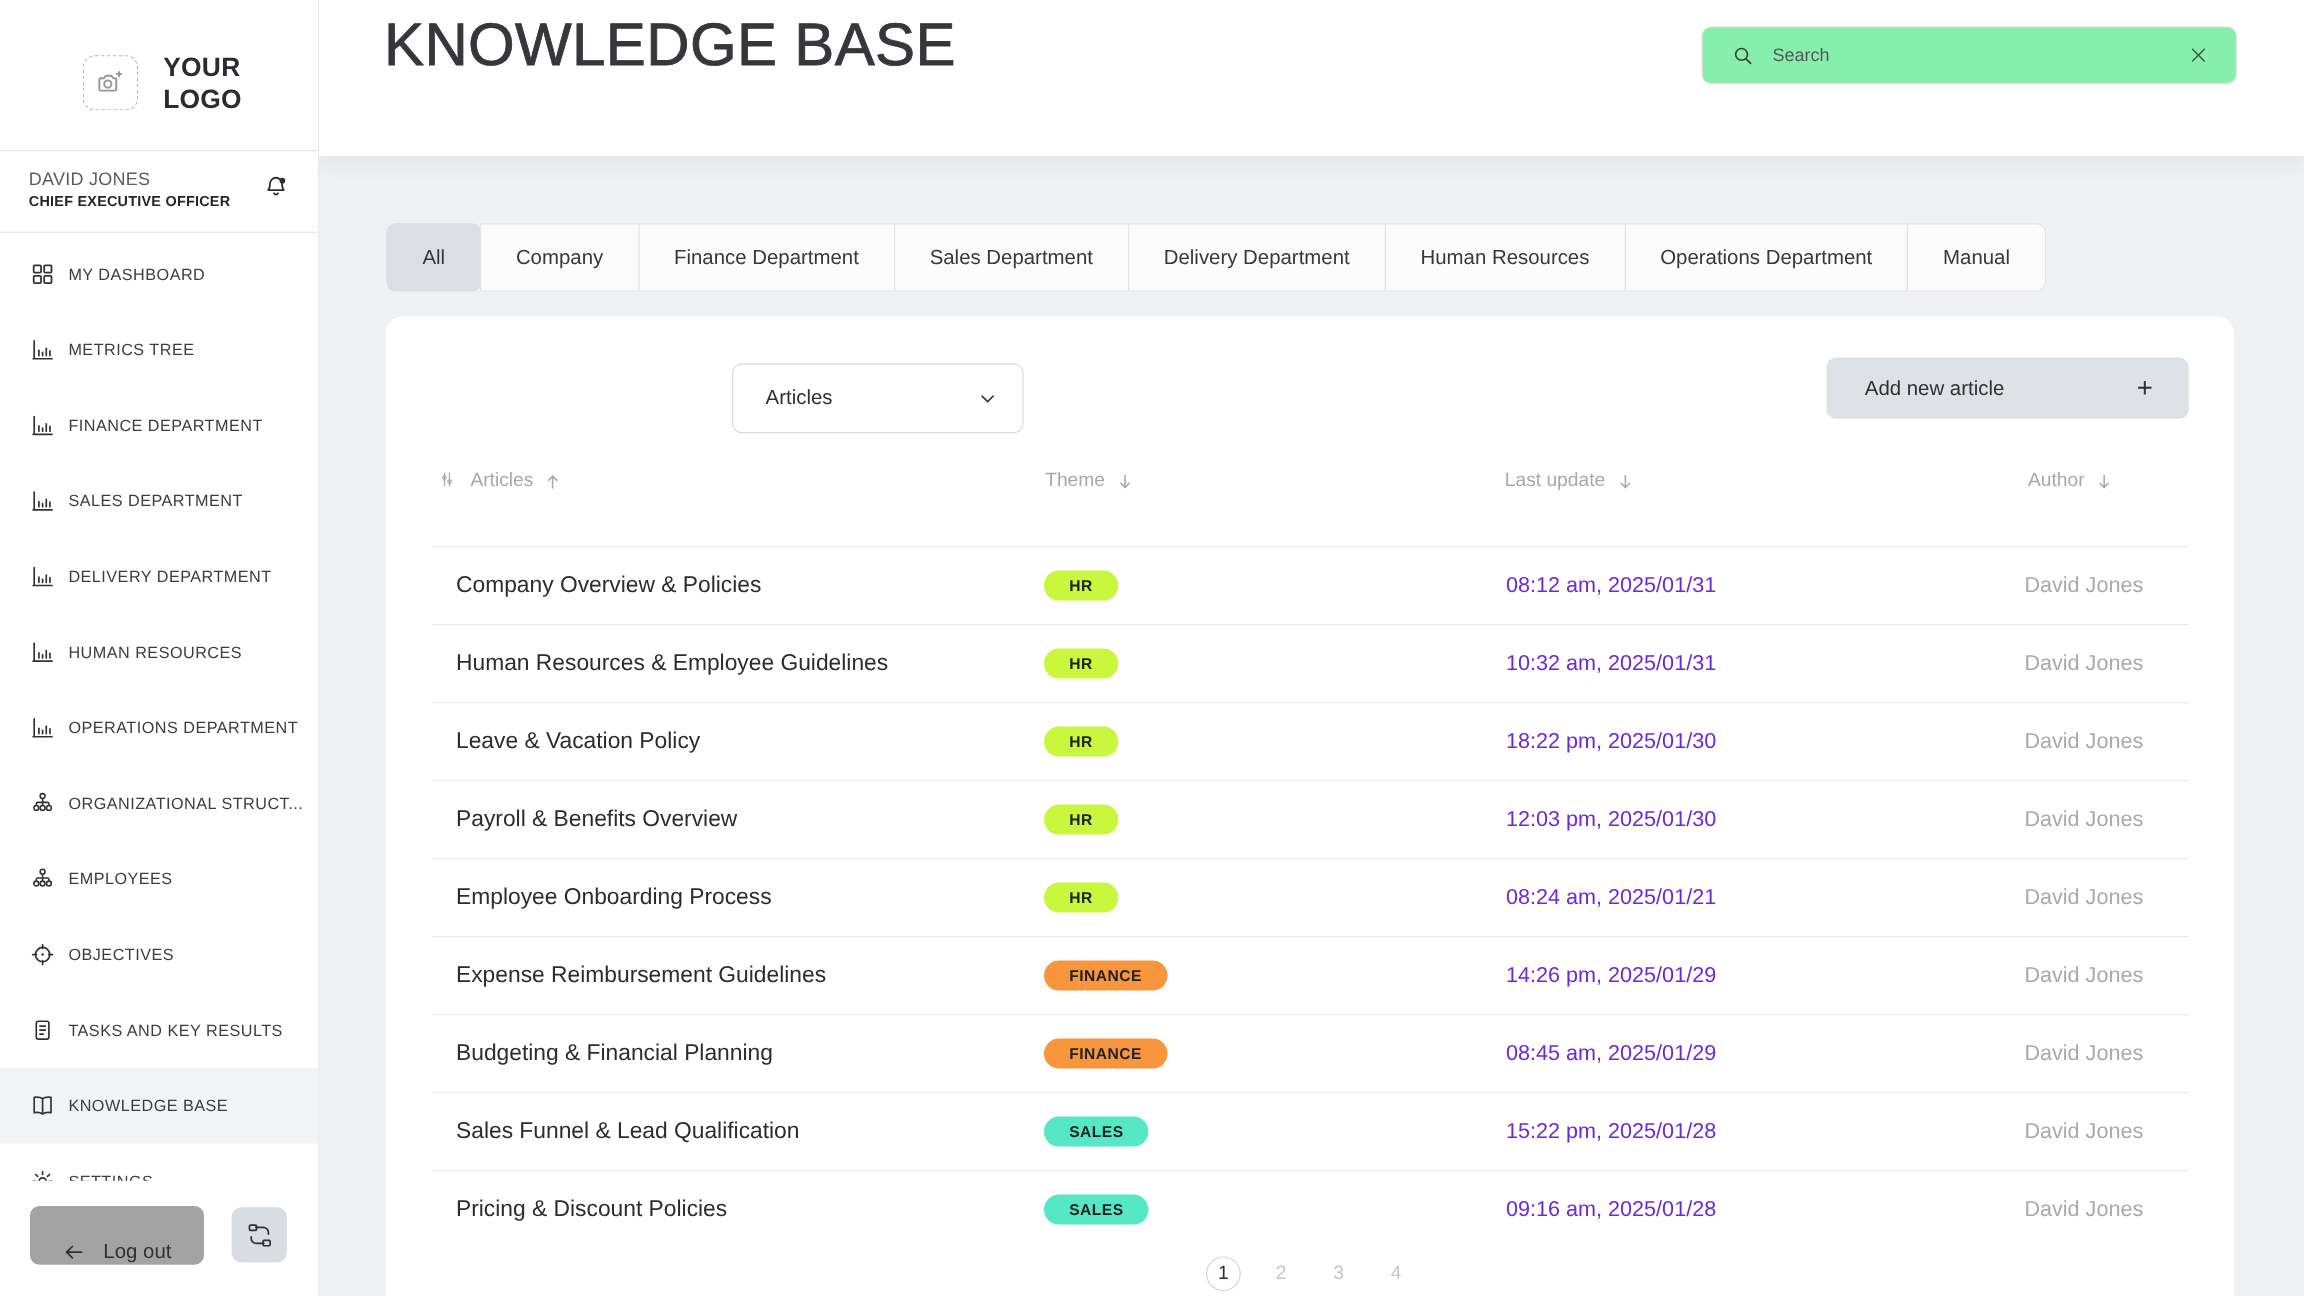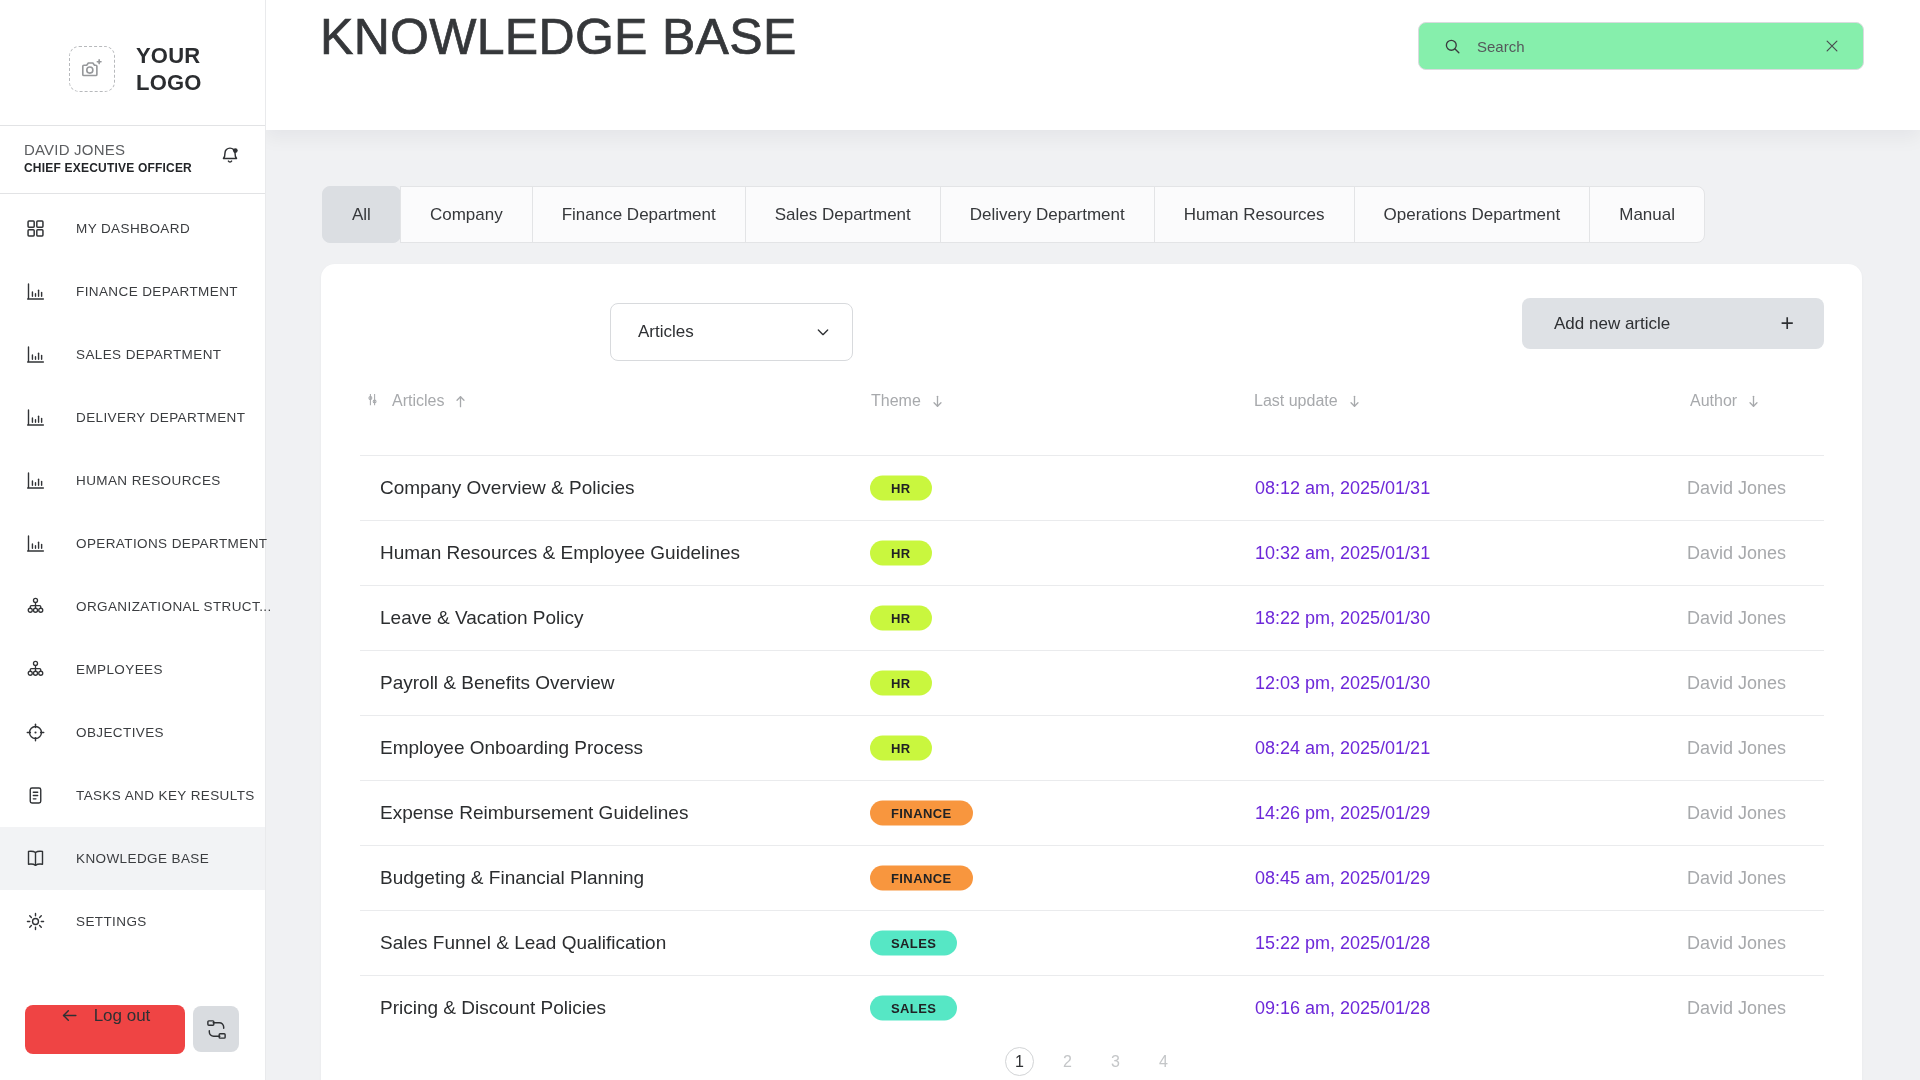--- a/index.html
+++ b/index.html
@@ -17,29 +17,29 @@
             display:flex;align-items:center;justify-content:center;color:#96989b;cursor:pointer}
   .logo-box svg{width:26px;height:26px}
   .logo-text{font-size:22px;font-weight:700;line-height:27px;width:84px;color:#2b2d30;letter-spacing:.2px}
   .sb-div{position:absolute;left:0;width:265px;height:1px;background:#e2e3e5}
   .div-1{top:125px}.div-2{top:193px}
   .user-row{position:absolute;top:141px;left:24px;right:20px}
   .user-name{font-size:15px;color:#5b5d60;letter-spacing:.2px}
   .user-role{font-size:12px;font-weight:700;color:#232528;letter-spacing:.2px;margin-top:3px}
   .bell{position:absolute;right:4px;top:3px;width:22px;height:24px;color:#2e3033;cursor:pointer}
   .nav{position:absolute;top:197px;left:0;right:0}
-  .nav-item{height:63px;display:flex;align-items:center;padding-left:25px;gap:30px;
+  .nav-item{height:63px;display:flex;align-items:center;padding-left:25px;gap:11px;
             font-size:13.5px;letter-spacing:.4px;color:#3b3d40;cursor:pointer;white-space:nowrap}
   .nav-item.active{background:#f2f3f5}
   .nav-icon{width:21px;height:21px;flex:0 0 21px;color:#313336}
   .nav-icon svg{width:21px;height:21px}
   .sb-footer{position:absolute;bottom:0;left:0;right:1px;height:96px;background:#fff;z-index:2}
-  .logout-btn{position:absolute;left:25px;bottom:26px;width:160px;height:49px;background:#ef4444;
+  .logout-btn{position:absolute;left:25px;bottom:26px;width:145px;height:49px;background:#a3a3a3;
               border:none;border-radius:8px;font-family:inherit;font-size:17px;color:#2e3033;
-              display:flex;align-items:flex-start;justify-content:center;gap:15px;cursor:pointer}
+              display:flex;align-items:flex-end;justify-content:center;gap:15px;cursor:pointer}
   .logout-btn svg{width:19px;height:19px}
   .swap-btn{position:absolute;left:193px;bottom:28px;width:46px;height:46px;background:#d9dce0;
             border:none;border-radius:8px;display:flex;align-items:center;justify-content:center;cursor:pointer;color:#2e3033}
   .swap-btn svg{width:23px;height:23px}
 
   
   main{flex:1;display:flex;flex-direction:column;position:relative}
   .topbar{height:130px;background:#fff;position:relative;z-index:2;
           box-shadow:0 8px 18px rgba(25,27,30,.05)}
   .page-title{position:absolute;left:55px;top:8px;margin:0;font-size:50px;font-weight:400;
@@ -133,20 +133,33 @@
         <div class="nav-item">
     <span class="nav-icon">
             <svg viewBox="0 0 24 24" fill="none" stroke="currentColor" stroke-width="1.7">
               <rect x="3.5" y="3.5" width="7" height="7" rx="1"></rect>
               <rect x="13.5" y="3.5" width="7" height="7" rx="1"></rect>
               <rect x="3.5" y="13.5" width="7" height="7" rx="1"></rect>
               <rect x="13.5" y="13.5" width="7" height="7" rx="1"></rect>
             </svg>
           </span>
     <span class="nav-label">MY DASHBOARD</span>
+  </div>
+        <div class="nav-item">
+    <span class="nav-icon">
+            <svg viewBox="0 0 24 24" fill="none" stroke="currentColor" stroke-width="1.6" stroke-linecap="round">
+              <path d="M4 3.5V20"></path>
+              <path d="M3 20.5h18"></path>
+              <path d="M8.5 17.5v-5"></path>
+              <path d="M12 17.5v-3"></path>
+              <path d="M15.5 17.5v-7"></path>
+              <path d="M19 17.5v-4.5"></path>
+            </svg>
+          </span>
+    <span class="nav-label">METRICS TREE</span>
   </div>
         <div class="nav-item">
     <span class="nav-icon">
             <svg viewBox="0 0 24 24" fill="none" stroke="currentColor" stroke-width="1.6" stroke-linecap="round">
               <path d="M4 3.5V20"></path>
               <path d="M3 20.5h18"></path>
               <path d="M8.5 17.5v-5"></path>
               <path d="M12 17.5v-3"></path>
               <path d="M15.5 17.5v-7"></path>
               <path d="M19 17.5v-4.5"></path>

